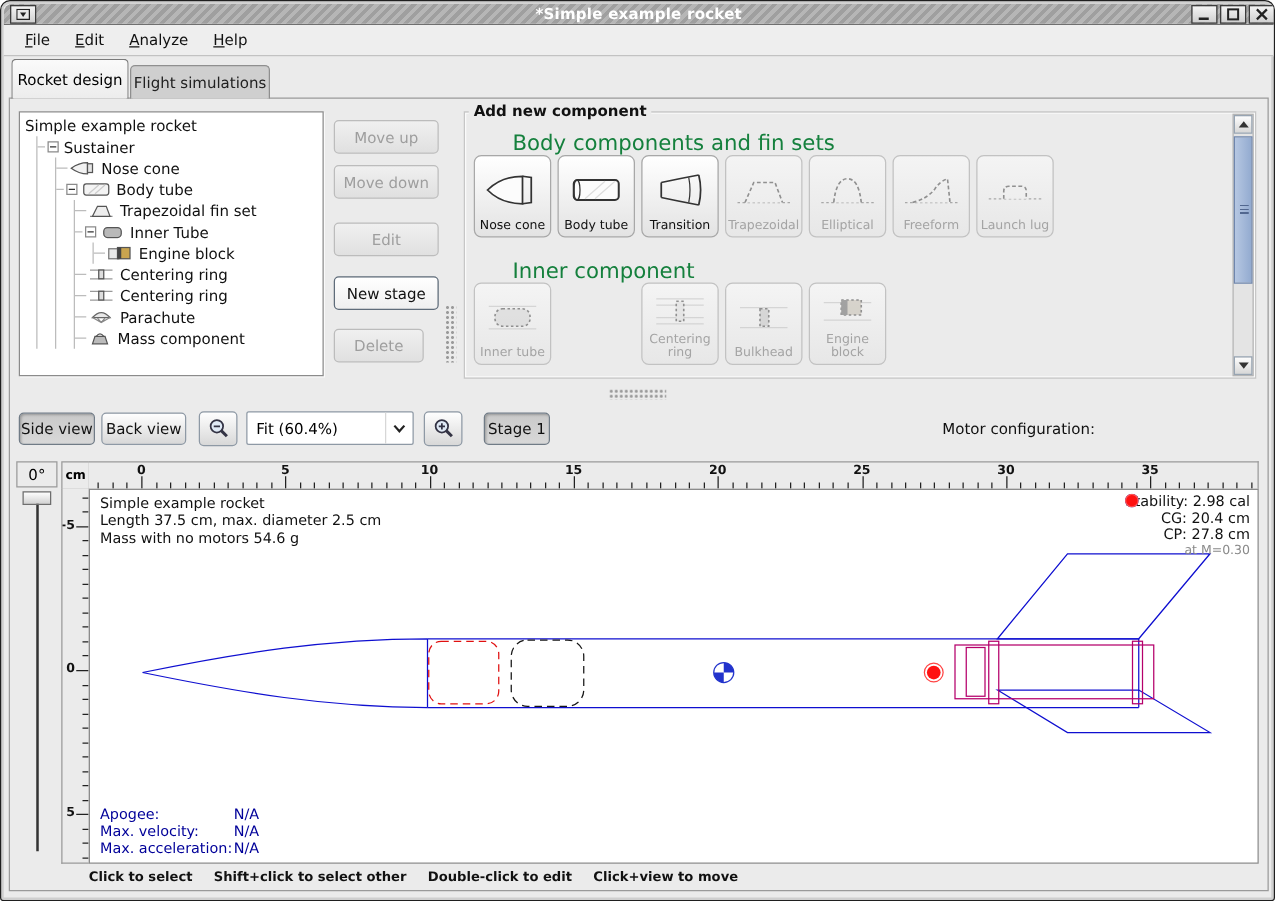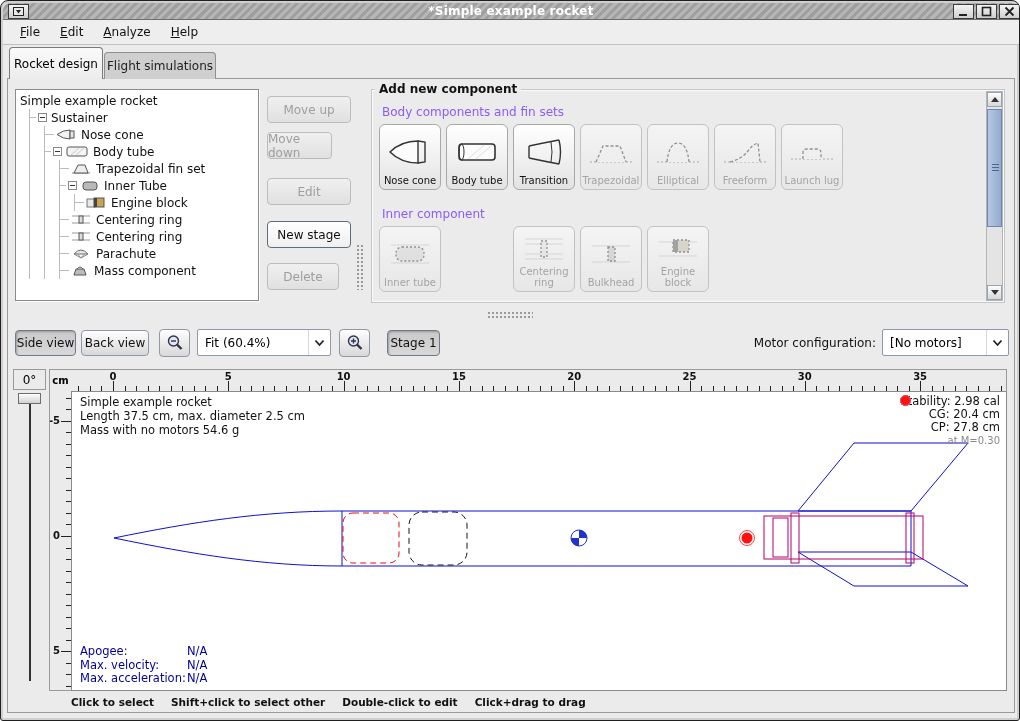--- a/index.html
+++ b/index.html
@@ -49,21 +49,21 @@
     border-radius:4px; font-size:12px; color:#111; display:flex; align-items:center; justify-content:center; }
   .btn.disabled { color:#9e9e9e; background:linear-gradient(#f0f0f0,#e0e0e0); border-color:#bcbcbc; }
   .btn.focusd { border-color:#5f6c7a; background:linear-gradient(#ffffff,#efefef); }
   .btn.pressed { background:linear-gradient(#c9c9c9,#d8d8d8); border-color:#707b86;
     box-shadow:inset 1px 1px 2px rgba(0,0,0,.25); }
   
   .add-panel { position:absolute; left:370px; top:88px; width:634px; height:214px;
     border:1px solid #c6c6c6; box-shadow:inset 0 0 0 1px #fafafa; }
   .add-title { position:absolute; left:374px; top:81px; background:#ebebeb; padding:0 4px;
     font-size:12px; font-weight:bold; color:#111; z-index:2; }
-  .group-label { position:absolute; font-size:12px; color:#8b5cf6; }
+  .group-label { position:absolute; font-size:17px; color:#15803d;margin-left:28px; }
   .cbtn { position:absolute; width:62px; height:66px; border:1px solid #a8a8a8; border-radius:6px;
     background:linear-gradient(#ffffff,#e3e3e3); display:flex; flex-direction:column; align-items:center;
     padding:4px 1px 3px 1px; font-size:10px; color:#111; }
   .cbtn .cicon { flex:1; display:flex; align-items:center; justify-content:center; }
   .cbtn .clabel { line-height:1.05; text-align:center; }
   .cbtn.disabled { color:#a4a4a4; background:linear-gradient(#f4f4f4,#e7e7e7); border-color:#c2c2c2; }
   .cbtn.disabled svg { opacity:.5; filter:grayscale(.8); }
   
   .vscroll { position:absolute; left:985px; top:90px; width:17px; height:210px; background:#e4e4e4;
     border:1px solid #b5b5b5; }
@@ -292,21 +292,21 @@
                 </li>
               </ul>
             </li>
           </ul>
         </li>
       </ul>
     </div>
   </div>
 
   <div class="btn disabled" style="left:266px;top:95px;width:84px;height:27px">Move up</div>
-  <div class="btn disabled" style="left:266px;top:131px;width:65px;height:27px">Move down</div>
+  <div class="btn disabled" style="left:266px;top:131px;width:84px;height:27px">Move down</div>
   <div class="btn disabled" style="left:266px;top:177px;width:84px;height:27px">Edit</div>
   <div class="btn focusd" style="left:266px;top:220px;width:84px;height:27px">New stage</div>
   <div class="btn disabled" style="left:266px;top:262px;width:72px;height:27px">Delete</div>
 
   <div class="vsplit-grip"></div>
 
   <div class="add-panel"></div>
   <div class="add-title">Add new component</div>
   <div class="group-label" style="left:381px;top:104px">Body components and fin sets</div>
 
@@ -448,28 +448,20 @@
   </div>
   <div class="btn" style="left:338px;top:328px;width:31px;height:28px">
     <svg width="18" height="18" viewBox="0 0 18 18">
       <circle cx="7.5" cy="7" r="5" fill="#dfe9f5" stroke="#334" stroke-width="1.4"></circle>
       <path d="M5,7 H10 M7.5,4.5 V9.5" stroke="#334" stroke-width="1.4"></path>
       <path d="M11,10.5 L15.5,15" stroke="#334" stroke-width="2.4"></path>
     </svg>
   </div>
   <div class="btn pressed" style="left:386px;top:329px;width:53px;height:26px">Stage 1</div>
   <div class="lbl" style="left:745px;top:335px;width:130px;text-align:right">Motor configuration:</div>
-  <div class="combo" style="left:881px;top:328px;width:127px;height:27px">
-    <span class="cval">[No motors]</span>
-    <span class="cbtn-arrow">
-      <svg width="11" height="8" viewBox="0 0 11 8">
-          <path d="M1.5,1.5 L5.5,6 L9.5,1.5" fill="none" stroke="#222" stroke-width="1.8"></path>
-        </svg>
-    </span>
-  </div>
 
   <div class="rot-box">0°</div>
   <div class="slider-track"></div>
   <div class="slider-handle"></div>
 
   <div class="corner-box">cm</div>
   <div class="h-ruler">
       <span class="hr-tick" style="left: 7.41px;"></span>
       <span class="hr-tick" style="left: 18.94px;"></span>
       <span class="hr-tick" style="left: 30.47px;"></span>
@@ -662,16 +654,16 @@
         <span class="f-label">Max. acceleration:</span>
         <span>N/A</span>
       </div>
     </div>
   </div>
 
   <div class="statusbar">
     <span>Click to select</span>
     <span>Shift+click to select other</span>
     <span>Double-click to edit</span>
-    <span>Click+drag to drag</span>
+    <span>Click+view to move</span>
   </div>
 
 </div>
 
 </body></html>

